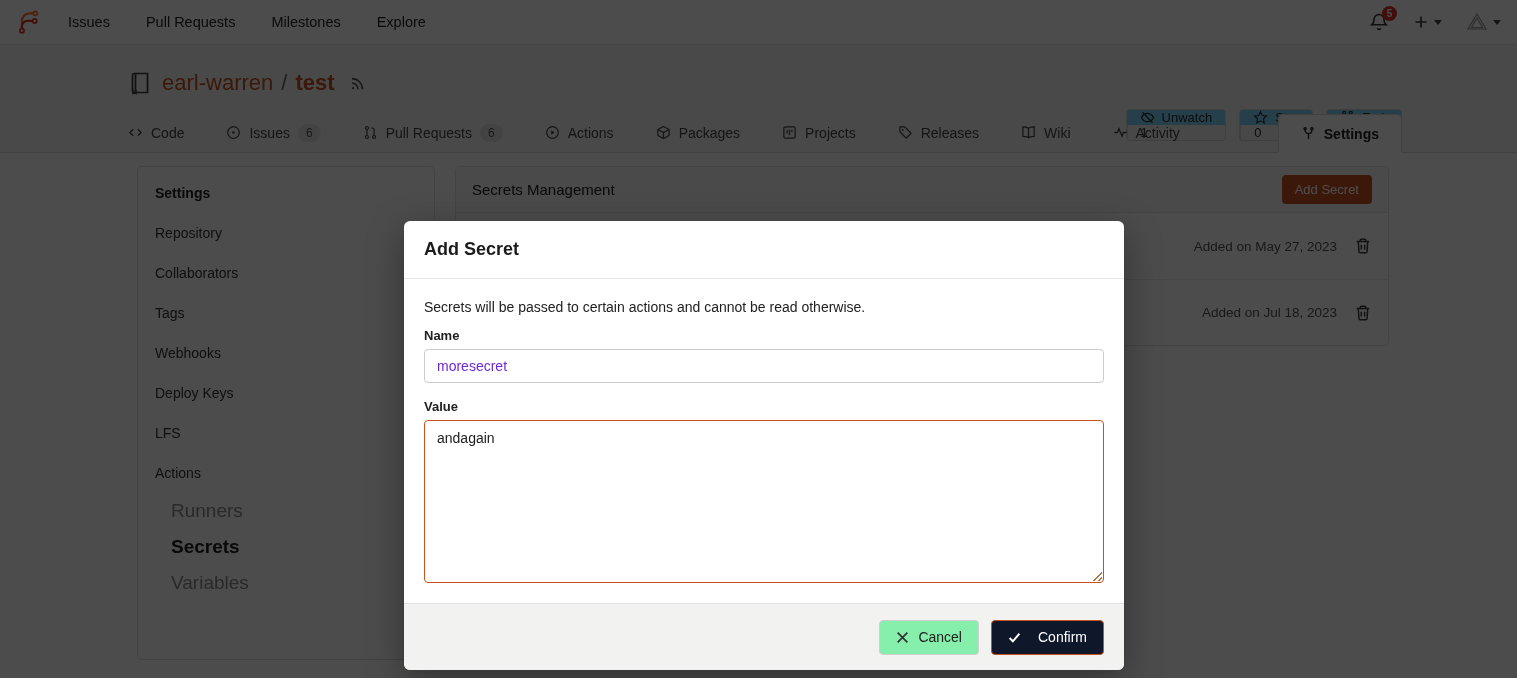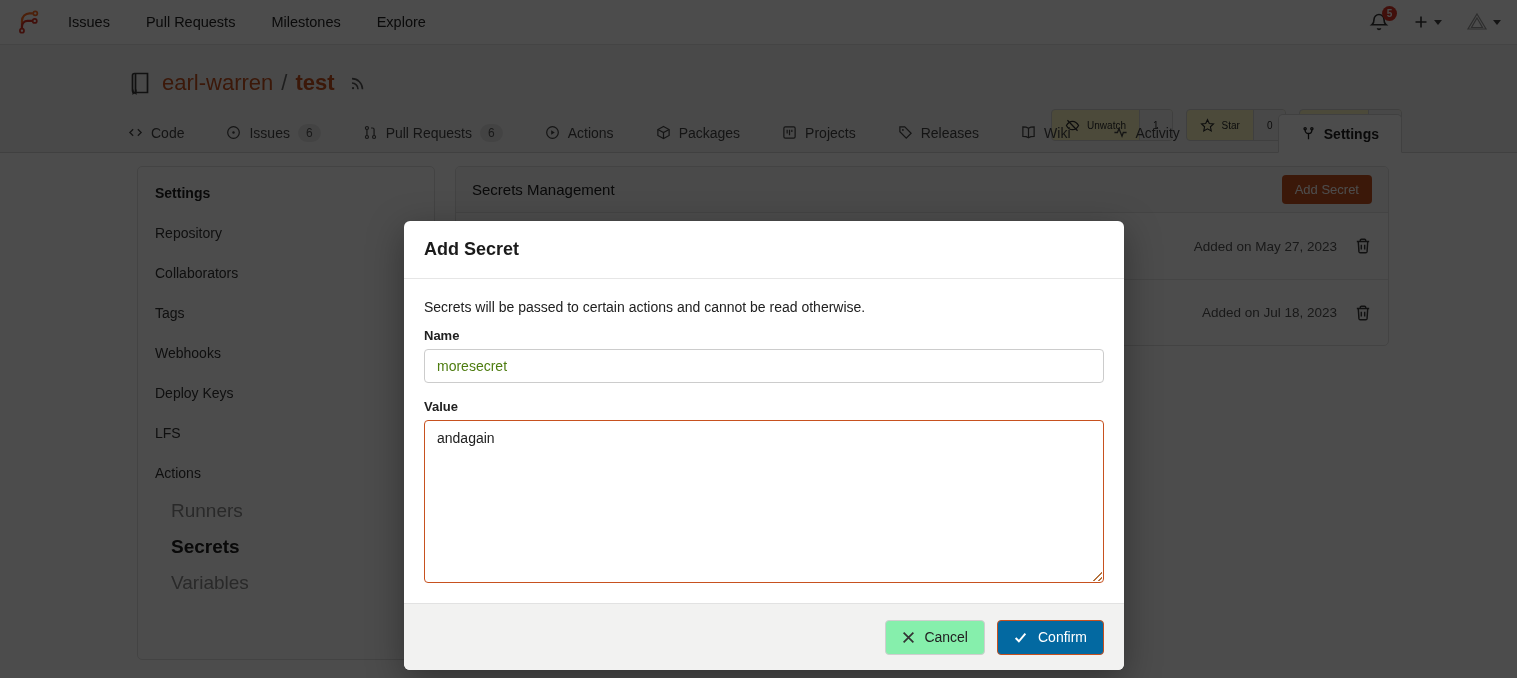--- a/index.html
+++ b/index.html
@@ -25,21 +25,21 @@
   
   .repo-strip { background:#f5f5f5; padding:18px 0 0 0; height:108px; position:relative; border-bottom:1px solid #d8d8d8; }
   .repo-title-row { display:flex; align-items:center; margin-left:128px; height:40px; }
   .repo-icon { color:#3a3a3a; margin-right:10px; }
   .repo-title { font-size:22px; }
   .repo-owner { color:#c7511f; cursor:pointer; }
   .repo-sep { color:#666; margin:0 8px; }
   .repo-name { color:#c7511f; font-weight:600; cursor:pointer; }
   .rss-icon { margin-left:14px; color:#555; }
   .repo-actions { position:absolute; top:64px; right:115px; display:flex; gap:13px; }
-  .btn-group { display:flex; height:32px; border:1px solid #d2d2d2; border-radius:4px; overflow:hidden; background:#fef9c3; font-size:10px; }
+  .btn-group { display:flex; height:32px; border:1px solid #d2d2d2; border-radius:4px; overflow:hidden; background:#7dd3fc; font-size:13px;flex-direction:column; }
   .btn-main { display:flex; align-items:center; gap:7px; padding:0 13px; color:#2c2c2c; cursor:pointer; }
   .btn-count { display:flex; align-items:center; padding:0 13px; border-left:1px solid #d2d2d2; background:#f2f2f2; color:#2c2c2c; cursor:pointer; }
 
   
   .tabs-row { position:absolute; left:128px; right:115px; bottom:0; height:39px; display:flex; align-items:center; }
   .tab { display:flex; align-items:center; gap:8px; font-size:14px; color:#454545; margin-right:42px; height:100%; cursor:pointer; }
   .tab-count { background:#e2e2e2; color:#555; font-size:12px; padding:2px 8px; border-radius:10px; }
   .tab-active { position:absolute; right:0; bottom:-1px; height:39px; display:flex; align-items:center; gap:8px;
     background:#fff; border:1px solid #d8d8d8; border-bottom:1px solid #fff; border-radius:5px 5px 0 0;
     padding:0 22px; font-size:14px; font-weight:bold; color:#212121; cursor:pointer; }
@@ -69,32 +69,32 @@
 
   
   .modal { position:absolute; left:404px; top:221px; width:720px; height:449px; background:#fff; border-radius:6px;
     z-index:100; box-shadow:0 10px 36px rgba(0,0,0,.35); display:flex; flex-direction:column; }
   .modal-header { padding:18px 20px; border-bottom:1px solid #e6e6e6; }
   .modal-title { font-size:18px; font-weight:bold; color:#1b1b1b; }
   .modal-body { padding:20px; flex:1; }
   .modal-desc { font-size:14px; color:#212121; margin-bottom:13px; }
   .field-label { font-size:13px; font-weight:bold; color:#212121; margin-bottom:6px; }
   .name-input { width:100%; height:34px; border:1px solid #cccccc; border-radius:4px; padding:0 12px; font-size:14px;
-    color:#4d7c0f; font-family:inherit; background:#fff; outline:none; margin-bottom:16px; }
+    color:#6d28d9; font-family:inherit; background:#fff; outline:none; margin-bottom:16px; }
   .value-wrap { position:relative; }
   .value-textarea { width:100%; height:163px; border:1.5px solid #c7511f; border-radius:4px; padding:9px 12px; font-size:14px;
     color:#212121; font-family:inherit; background:#fff; outline:none; resize:none; display:block; }
   .resize-handle { position:absolute; right:2px; bottom:2px; width:11px; height:11px;
     background:repeating-linear-gradient(135deg, transparent 0 2px, #b5733f 2px 3.5px); cursor:nwse-resize;
     clip-path:polygon(100% 0, 100% 100%, 0 100%); }
   .modal-actions { height:67px; background:#f2f2f1; border-top:1px solid #e2e2e2; border-radius:0 0 6px 6px;
     display:flex; align-items:center; justify-content:flex-end; gap:12px; padding:0 20px; }
   .cancel-btn { height:35px; display:flex; align-items:center; gap:9px; background:#86efac; border:1px solid #cfcfcf;
     border-radius:4px; padding:0 16px; font-size:14px; color:#212121; cursor:pointer; font-family:inherit;justify-content:flex-end; }
-  .confirm-btn { height:35px; display:flex; align-items:center; gap:11px; background:#0369a1; border:1px solid #c7511f;
+  .confirm-btn { height:35px; display:flex; align-items:center; gap:17px; background:#0f172a; border:1px solid #c7511f;
     border-radius:4px; padding:12px 16px; font-size:14px; color:#fff; cursor:pointer; font-family:inherit; }
 </style>
 </head>
 <body>
 
 <div class="navbar">
   <svg class="nav-logo" viewBox="0 0 24 24" fill="none">
     <path d="M5.5 18V11a7 7 0 0 1 7-7h3" stroke="#ff6b22" stroke-width="2"></path>
     <circle cx="17.8" cy="4" r="1.9" stroke="#ff6b22" stroke-width="1.6"></circle>
     <path d="M5.5 18v-2a5 5 0 0 1 5-5h4.6" stroke="#d93526" stroke-width="2"></path>

